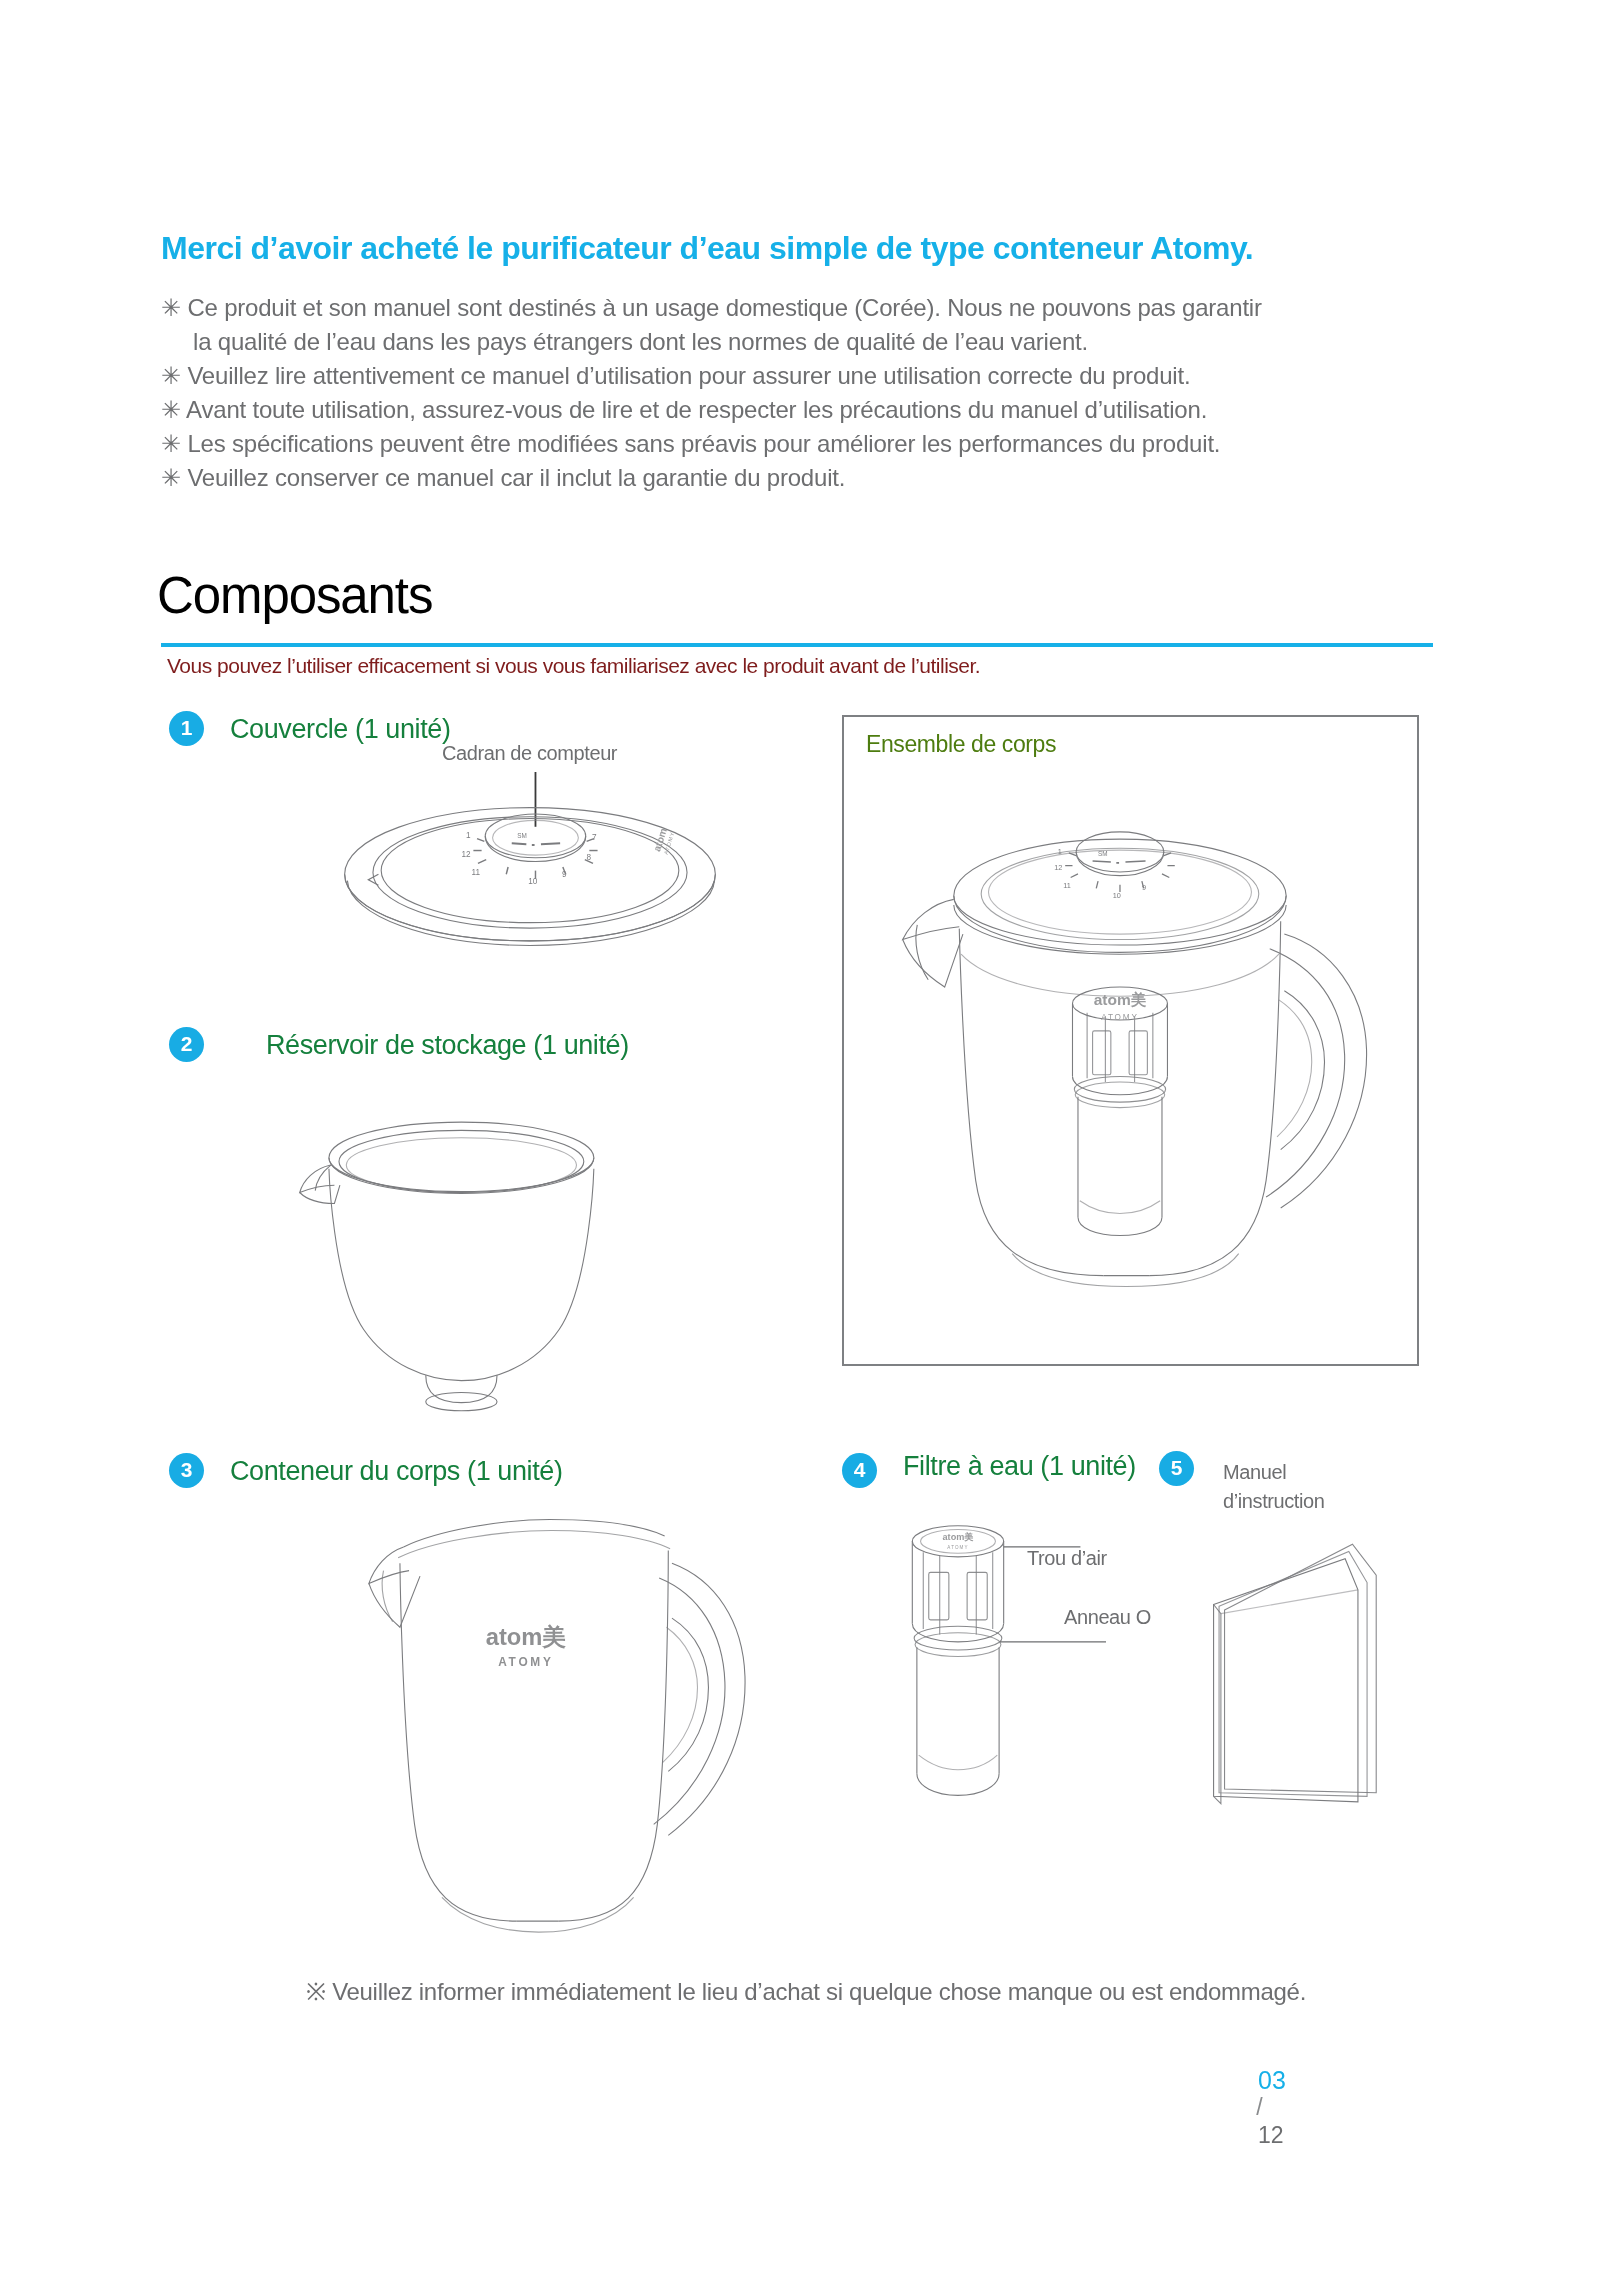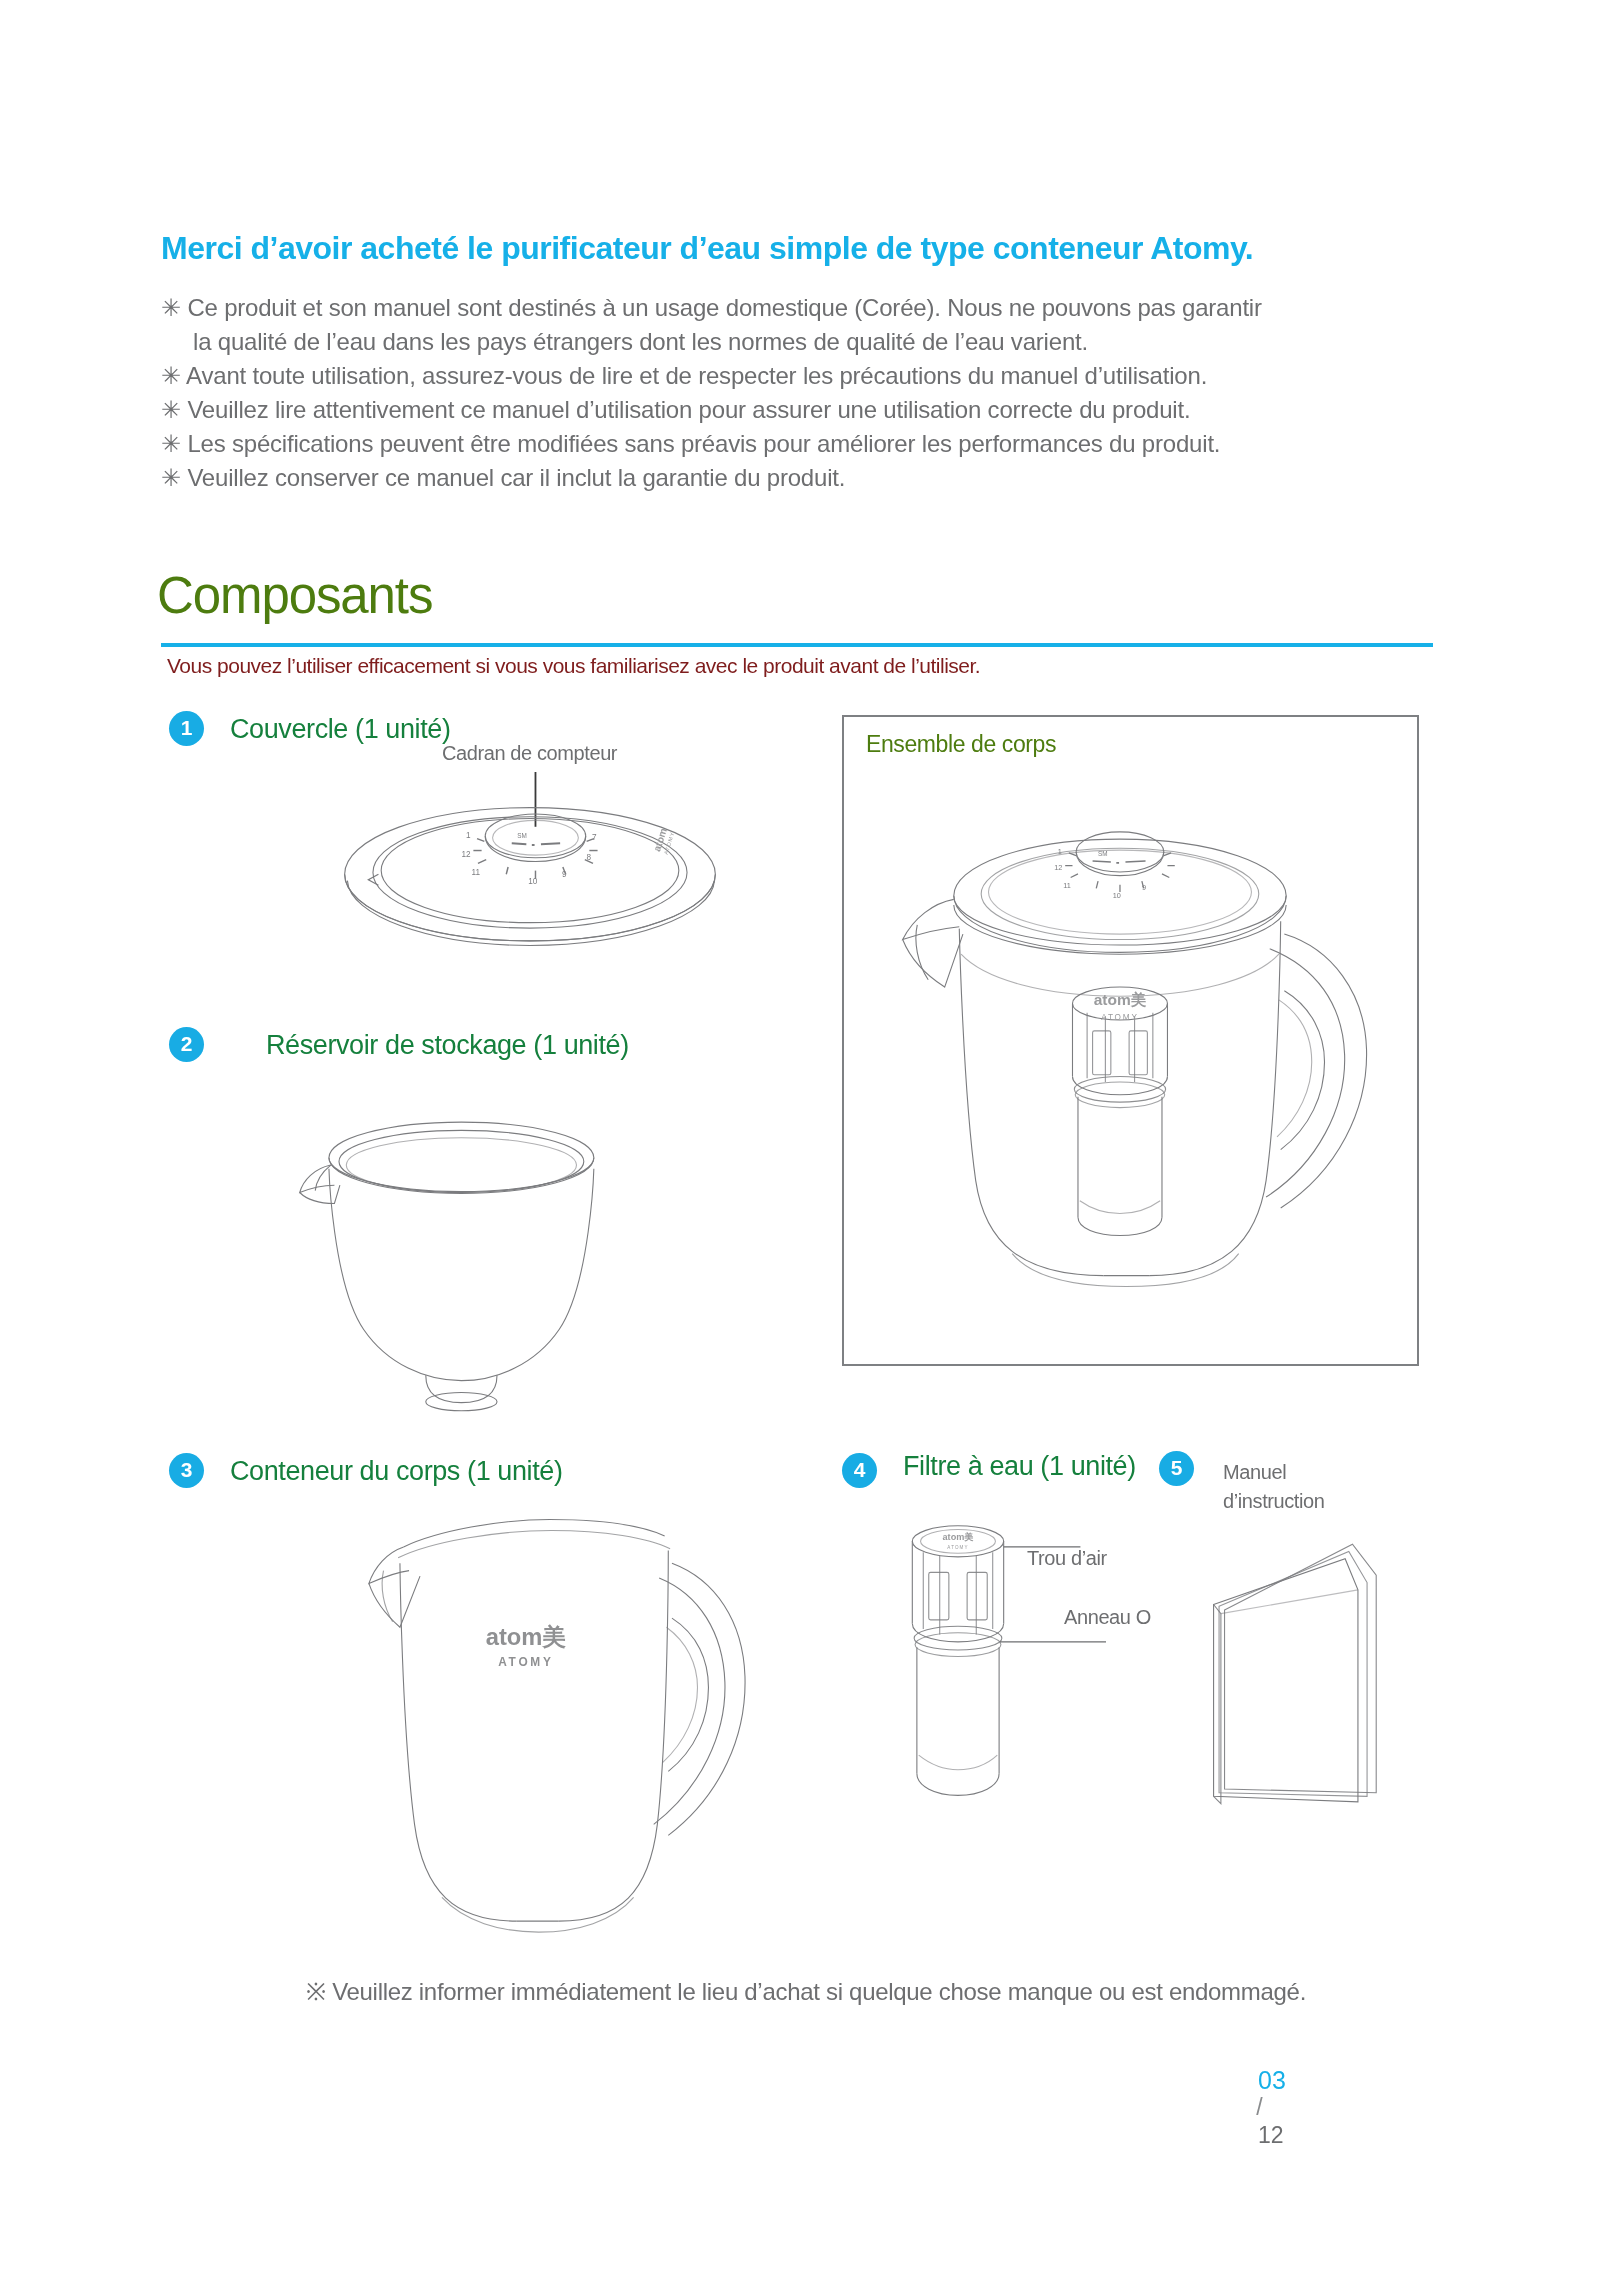--- a/index.html
+++ b/index.html
@@ -48,21 +48,21 @@
     padding-left: 0px;
     margin-left: 32px;
   }
 
   
   .section-title {
     position: absolute;
     left: 157px;
     top: 567px;
     font-size: 51px;
-    color: #4d7c0f;
+    color: #000000;
     letter-spacing: -1.1px;
     line-height: 57px;
   }
   .section-rule {
     position: absolute;
     left: 161px;
     top: 643px;
     width: 1279px;
     height: 3.7px;
     background: #16b0e8;
@@ -165,22 +165,22 @@
 </head>
 <body>
 
 <div class="page">
 
   <div class="intro-title">Merci d’avoir acheté le purificateur d’eau simple de type conteneur Atomy.</div>
 
   <div class="intro-list">
     <div class="intro-line">✳ Ce produit et son manuel sont destinés à un usage domestique (Corée). Nous ne pouvons pas garantir</div>
     <div class="intro-line cont">la qualité de l’eau dans les pays étrangers dont les normes de qualité de l’eau varient.</div>
+    <div class="intro-line">✳ Veuillez lire attentivement ce manuel d’utilisation pour assurer une utilisation correcte du produit.</div>
     <div class="intro-line">✳ Avant toute utilisation, assurez-vous de lire et de respecter les précautions du manuel d’utilisation.</div>
-    <div class="intro-line">✳ Veuillez lire attentivement ce manuel d’utilisation pour assurer une utilisation correcte du produit.</div>
     <div class="intro-line">✳ Les spécifications peuvent être modifiées sans préavis pour améliorer les performances du produit.</div>
     <div class="intro-line">✳ Veuillez conserver ce manuel car il inclut la garantie du produit.</div>
   </div>
 
   <div class="section-title">Composants</div>
   <div class="section-rule"></div>
   <div class="section-sub">Vous pouvez l’utiliser efficacement si vous vous familiarisez avec le produit avant de l’utiliser.</div>
 
   <div class="num-badge" style="left:169px; top:711px;">1</div>
   <div class="comp-label" style="left:230px; top:714px;">Couvercle (1 unité)</div>

